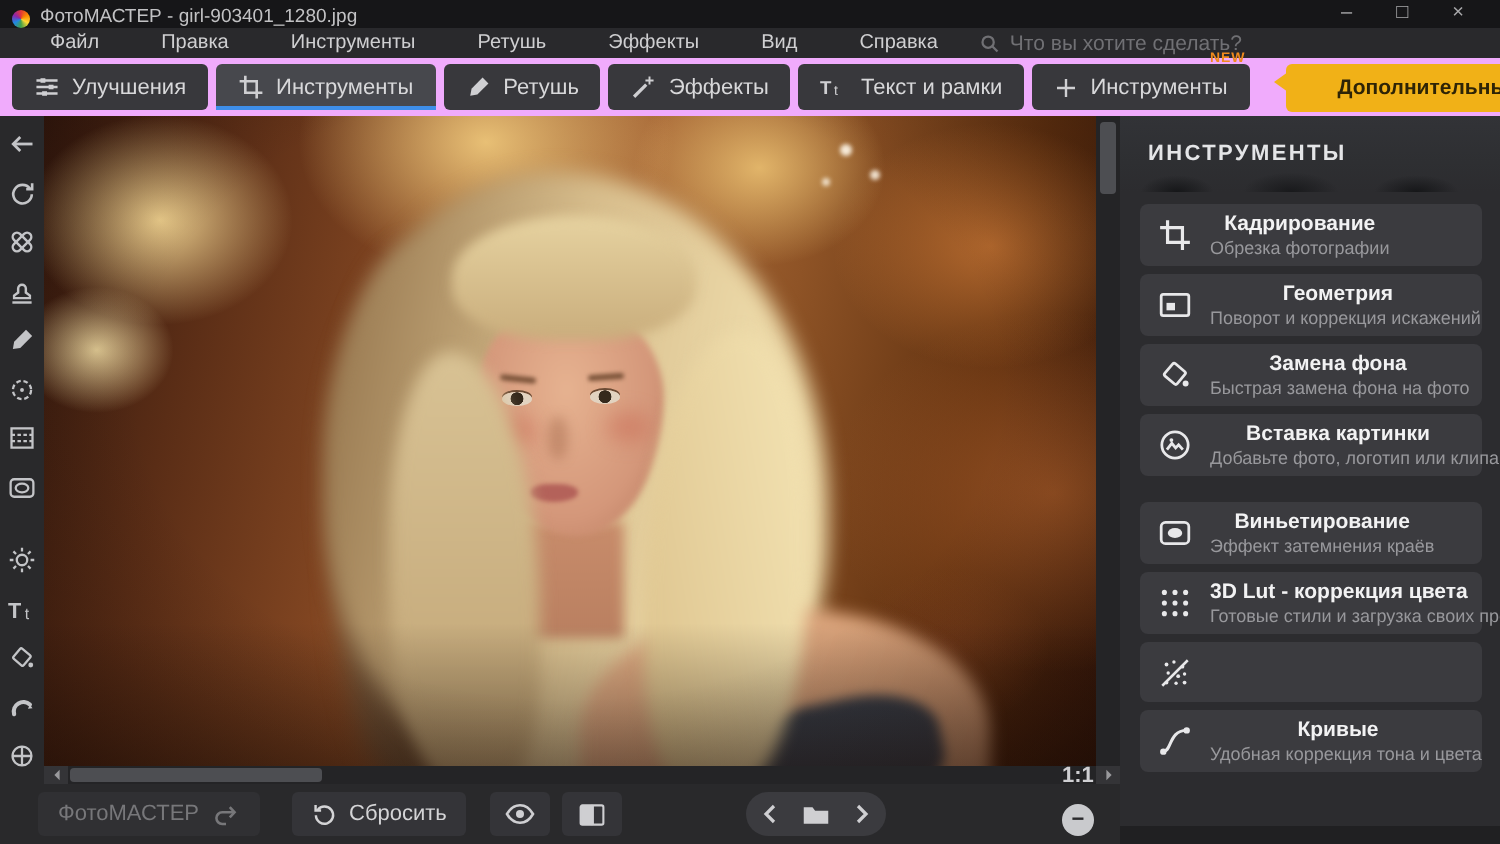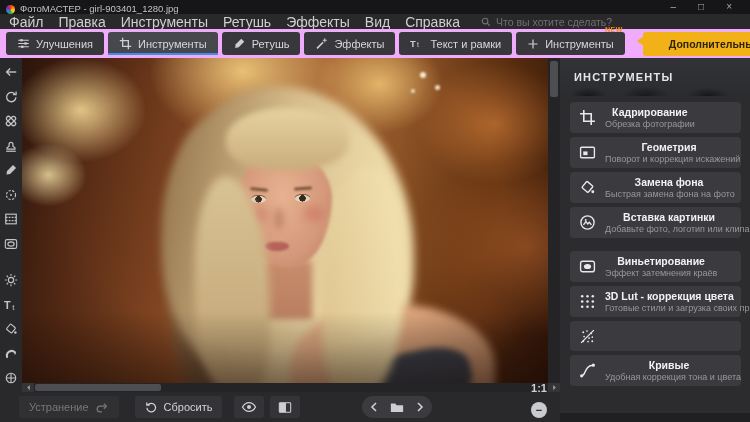--- a/index.html
+++ b/index.html
@@ -15,21 +15,21 @@
   
   .titlebar { height:14px; background:#161618; display:flex; align-items:flex-end; padding:0 6px; flex:0 0 auto; }
   .logo { width:9px; height:9px; border-radius:50%;
     background:conic-gradient(#e53935,#fb8c00,#fdd835,#43a047,#1e88e5,#8e24aa,#e53935); margin-right:5px; }
   .title-text { font-size:9.5px; color:#c2c2c4; white-space:nowrap; }
   .win-controls { margin-left:auto; display:flex; gap:22px; padding-right:12px; }
   .win-controls span { font-size:10px; color:#a9a9ab; line-height:14px; cursor:default; }
 
   
   .menubar { height:15px; background:#29292c; display:flex; align-items:center; gap:15px; padding:0 9px; flex:0 0 auto; }
-  .menubar .mitem { color:#cfcfd1; font-size:14px; white-space:nowrap; }
+  .menubar .mitem { color:#cfcfd1; font-size:10px; white-space:nowrap;margin-left:16px; }
   .search-box { display:flex; align-items:center; gap:5px; margin-left:6px; color:#707074; }
   .search-box .ph { font-size:10.5px; }
 
   
   .tabbar { height:29px; background:#f0abfc; display:flex; align-items:center; padding:0 6px; flex:0 0 auto; }
   .tab { position:relative; height:23px; display:flex; align-items:center; gap:6px; padding:0 11px;
     background:#38383c; border:0; border-radius:3px; color:#d8d8da; font-size:11px;
     font-family:inherit; margin-right:4px; white-space:nowrap; cursor:pointer; }
   .tab .ticon { color:#cfcfd2; display:flex; }
   .tab.active { background:#47484d; border-radius:3px 3px 0 0; box-shadow:inset 0 -2px 0 #3e8ee9; }
@@ -361,21 +361,21 @@
                 <svg viewBox="0 0 8 8" fill="currentColor">
                   <path d="M2.5 1l3 3-3 3z"></path>
                 </svg>
               </span>
           </div>
         </div>
       </div>
 
       <div class="bottombar">
         <button class="bb-btn disabled" style="margin-left:7px">
-          <span>Устранение</span>
+          <span>ФотоМАСТЕР</span>
           <span>
               <svg width="14" height="12" viewBox="0 0 16 14" stroke="currentColor" stroke-width="1.5" fill="none">
                 <path d="M13 6H5.8a3.4 3.4 0 0 0 0 6.8H8"></path>
                 <path d="M10.2 3L13 6l-2.8 3"></path>
               </svg>
             </span>
         </button>
         <button class="bb-btn" style="margin-left:16px">
           <span>
               <svg width="13" height="13" viewBox="0 0 16 16" stroke="currentColor" stroke-width="1.5" fill="none">

